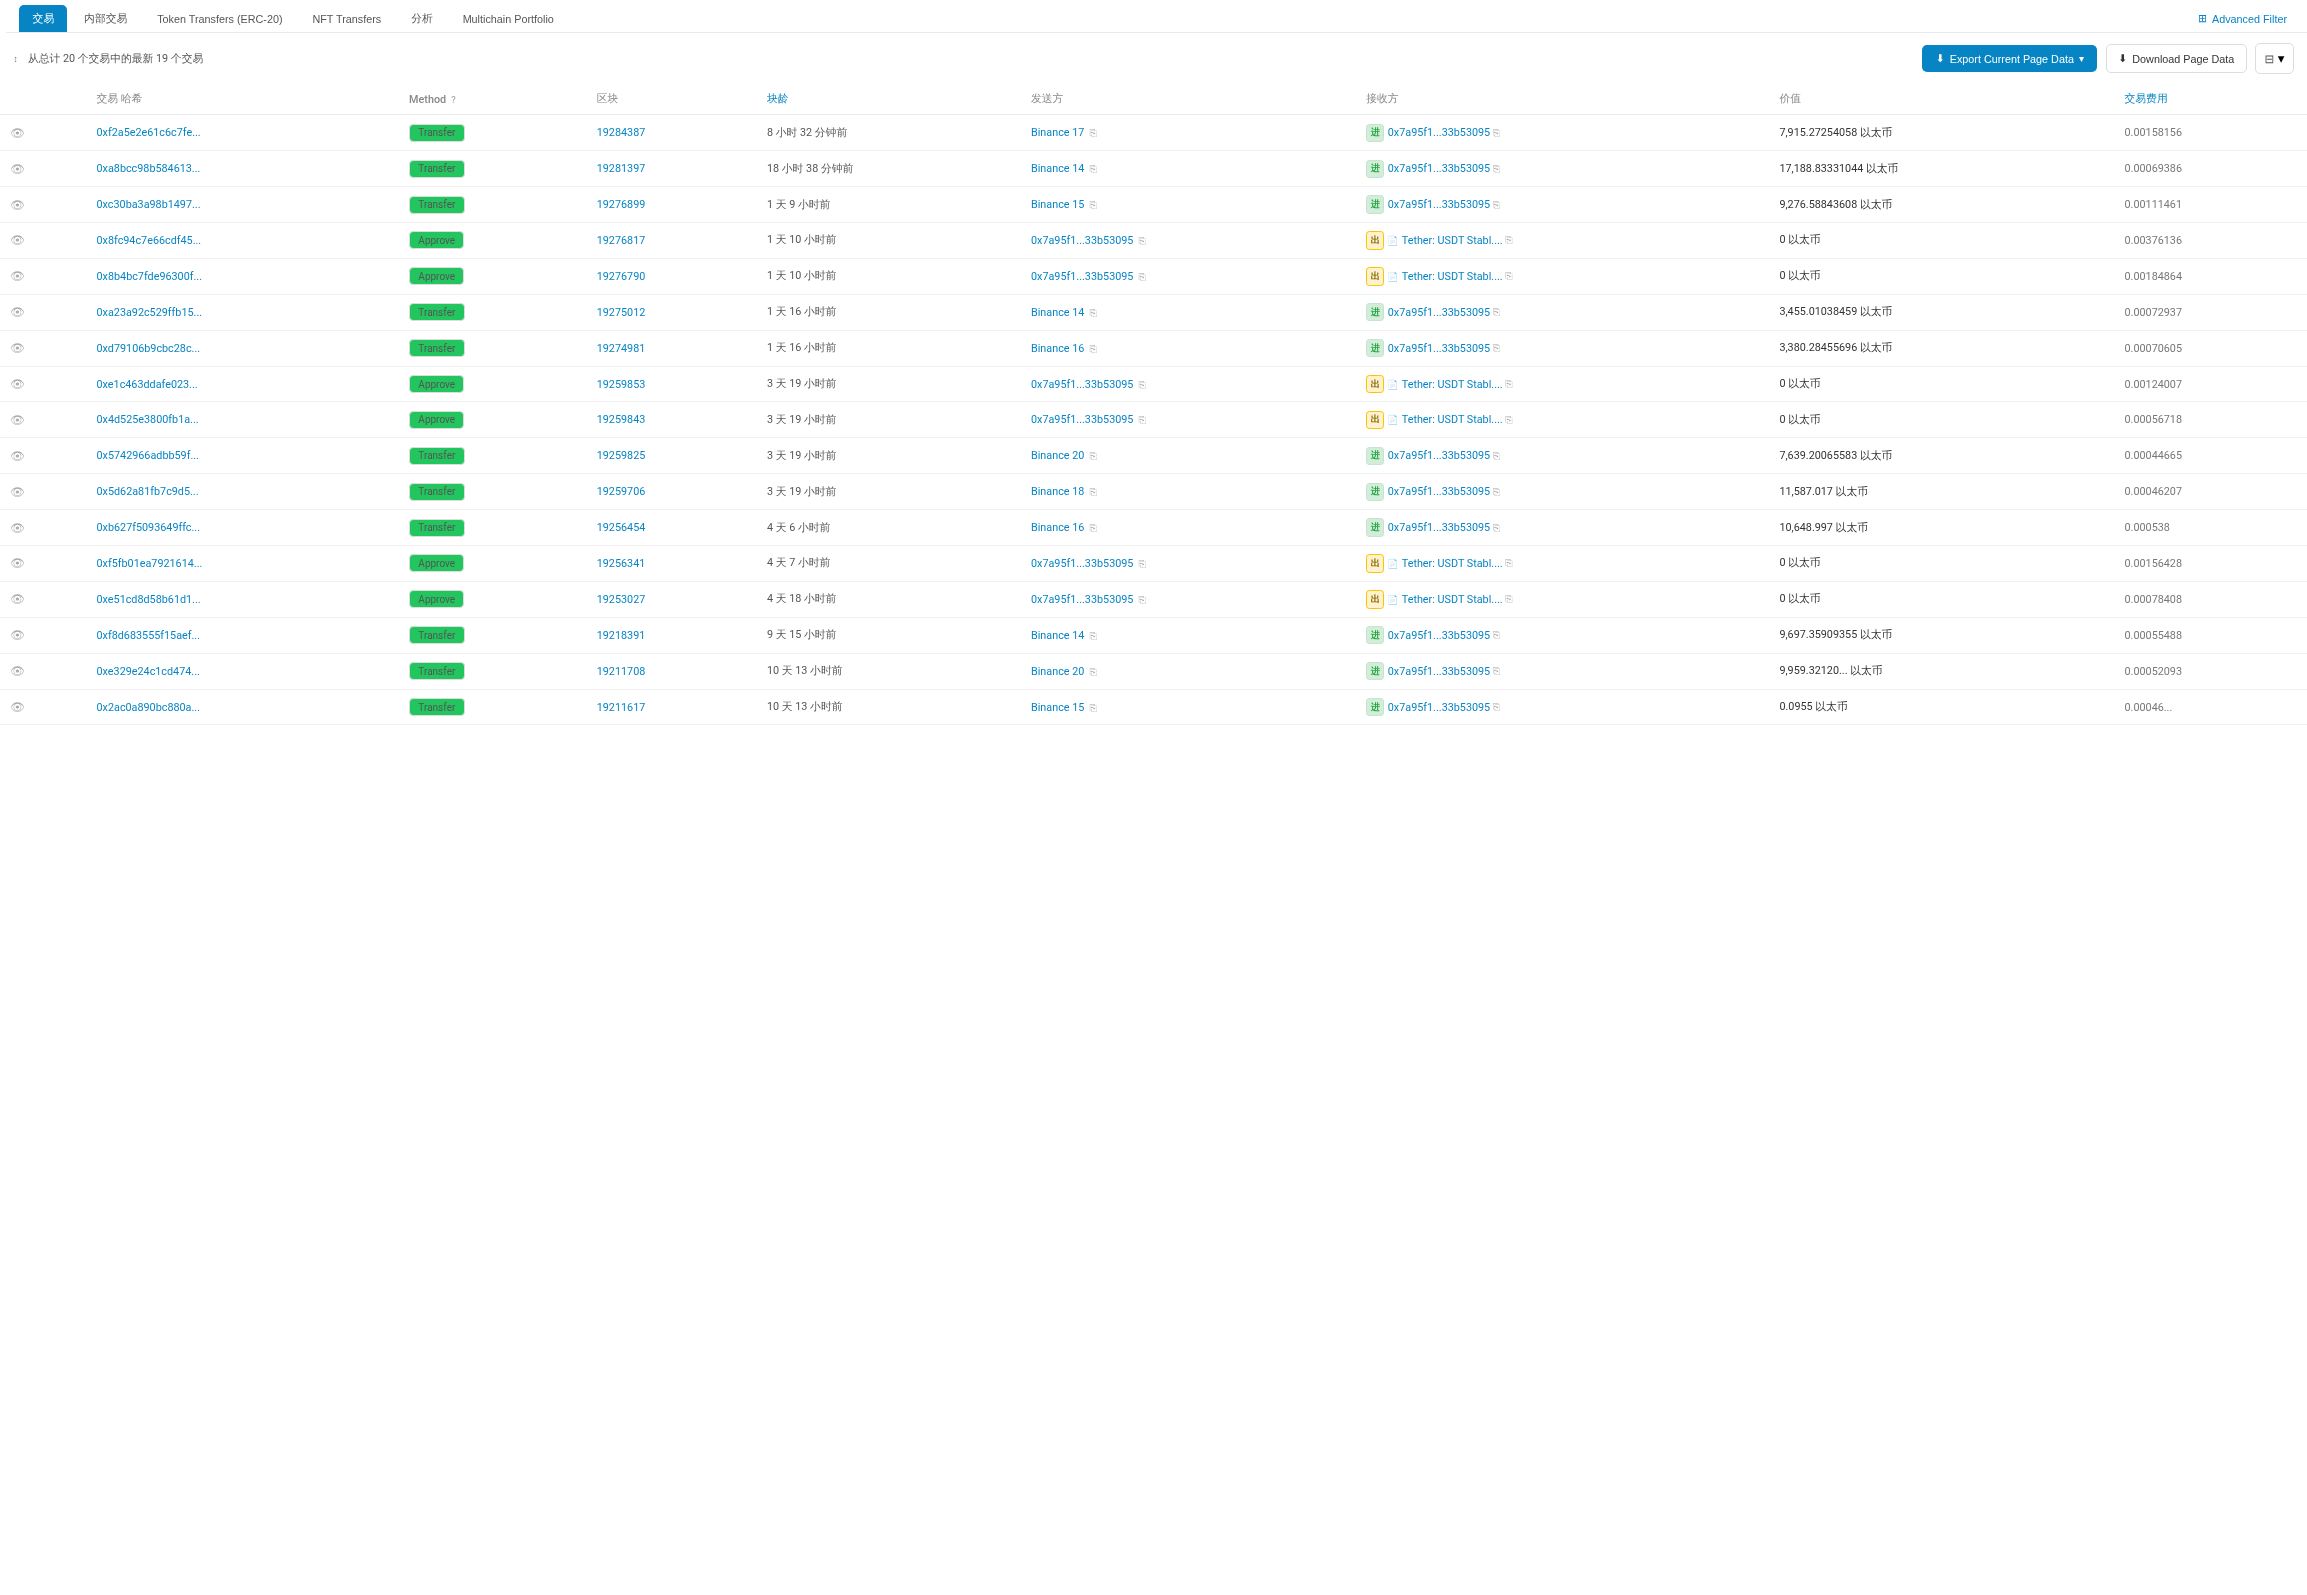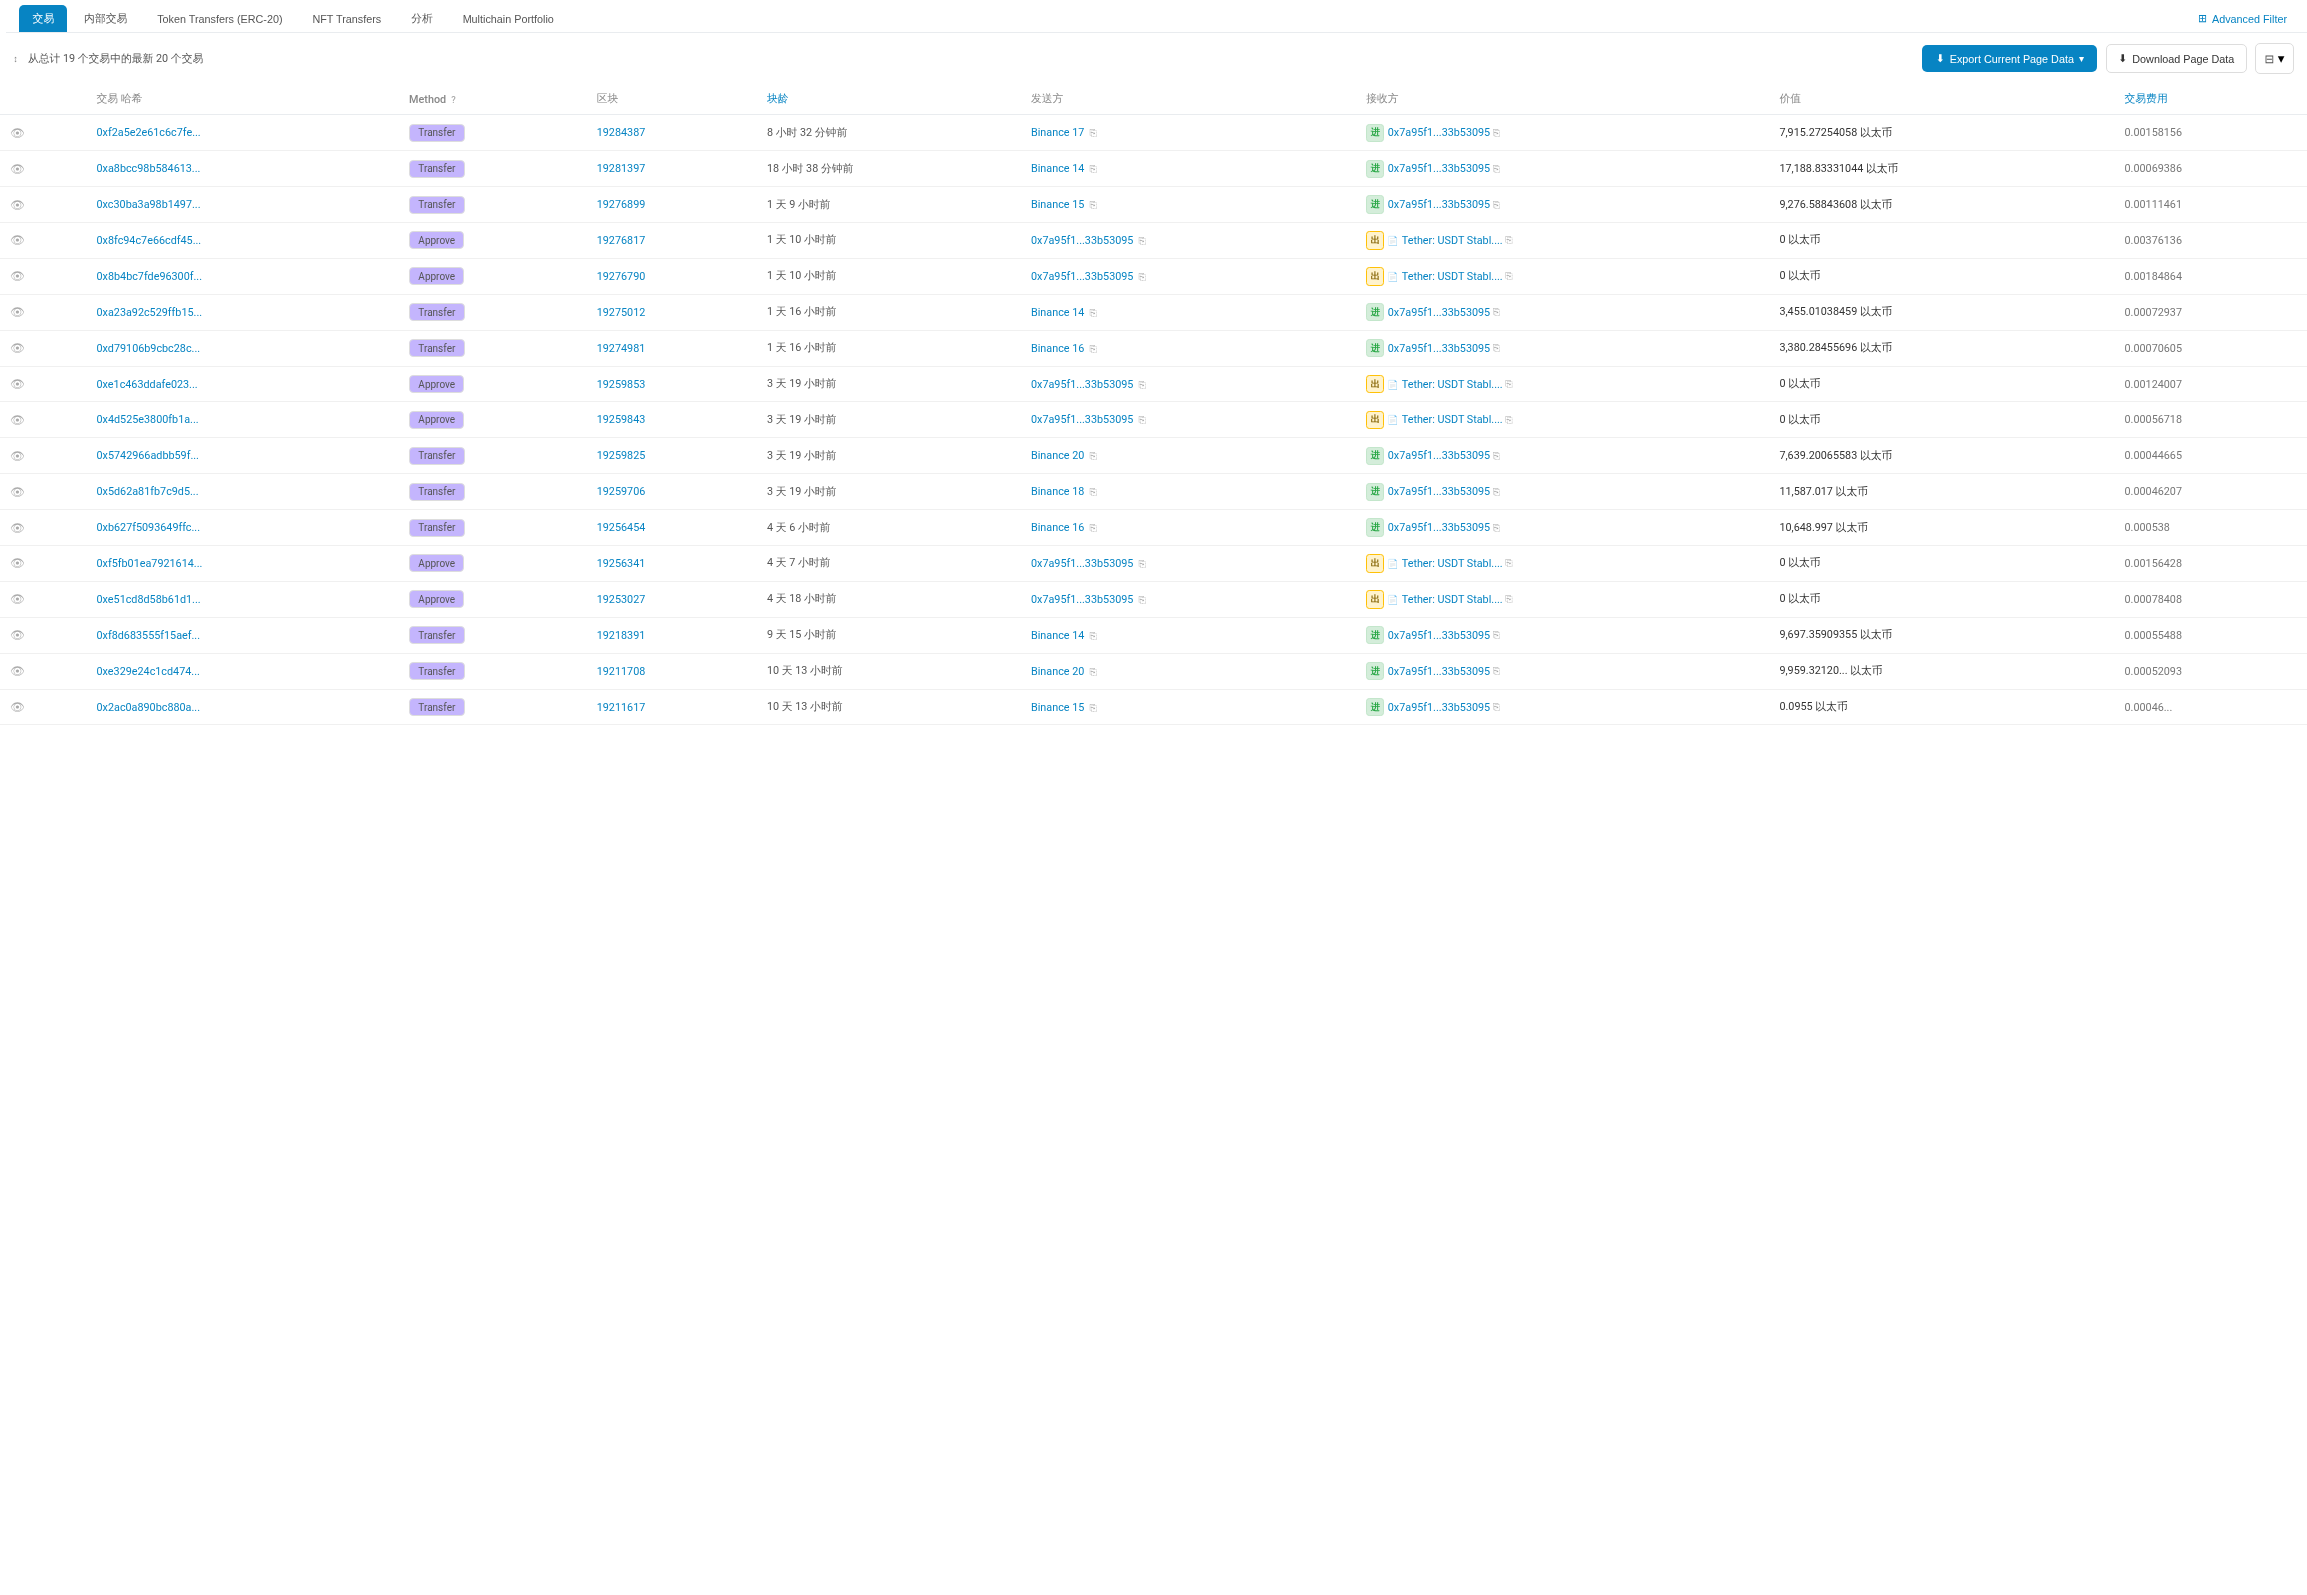--- a/index.html
+++ b/index.html
@@ -134,21 +134,21 @@
       cursor: pointer;
       text-decoration: none;
     }
     .method-badge {
       display: inline-block;
       padding: 2.5px 8.3px;
       border: 0.8px solid #ddd;
       border-radius: 4.2px;
       font-size: 10px;
       color: #555;
-      background: #c4b5fd;
+      background: #22c55e;
     }
     .block-link {
       color: #0784c3;
       cursor: pointer;
     }
     .age-text {
       color: #555;
     }
     .sender-link {
       color: #0784c3;
@@ -236,21 +236,21 @@
   </div>
   <button class="advanced-filter-btn">
     <span>⊞</span>
     <span>Advanced Filter</span>
   </button>
 </div>
 
 <div class="toolbar">
   <div class="toolbar-left">
     <span class="sort-icon">↕</span>
-    <span>从总计 19 个交易中的最新 20 个交易</span>
+    <span>从总计 20 个交易中的最新 19 个交易</span>
   </div>
   <div class="toolbar-right">
     <button class="btn-export">
       <span>⬇</span>
       <span>Export Current Page Data</span>
       <span class="chevron-icon">▾</span>
     </button>
     <button class="btn-download">
       <span>⬇</span>
       <span>Download Page Data</span>

